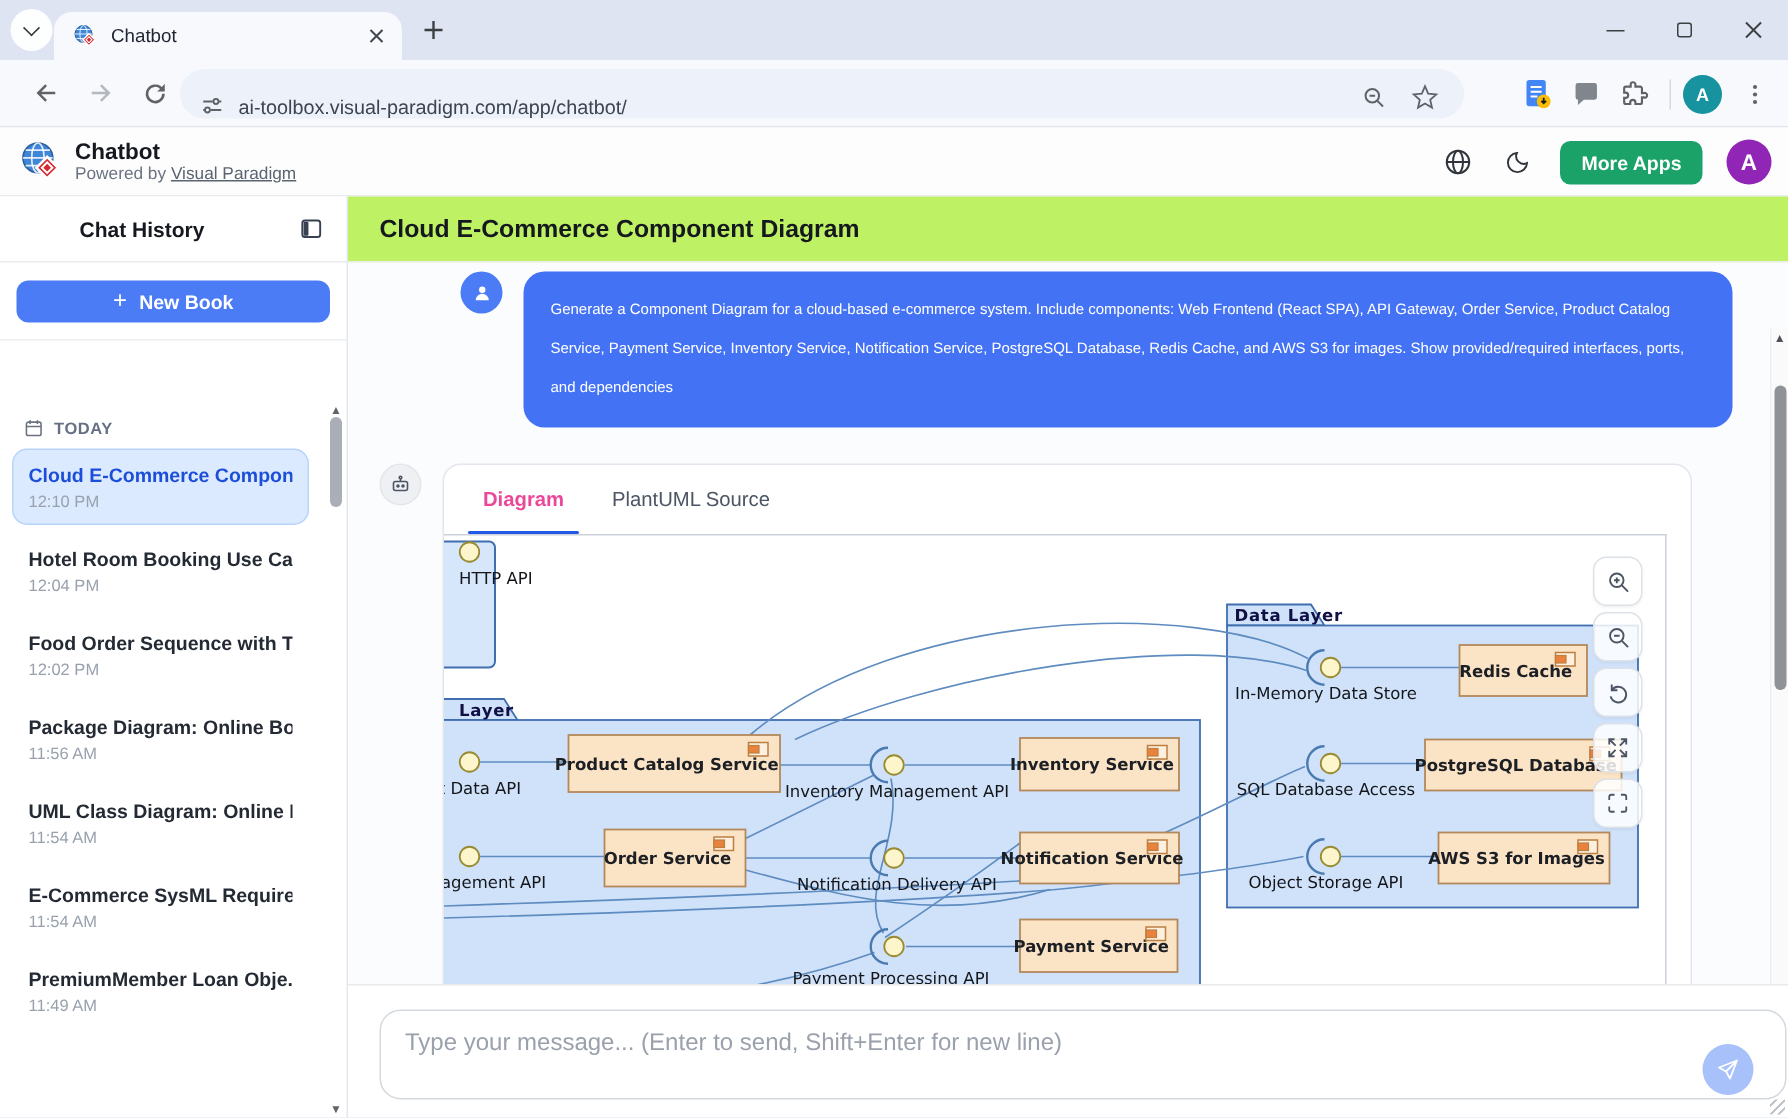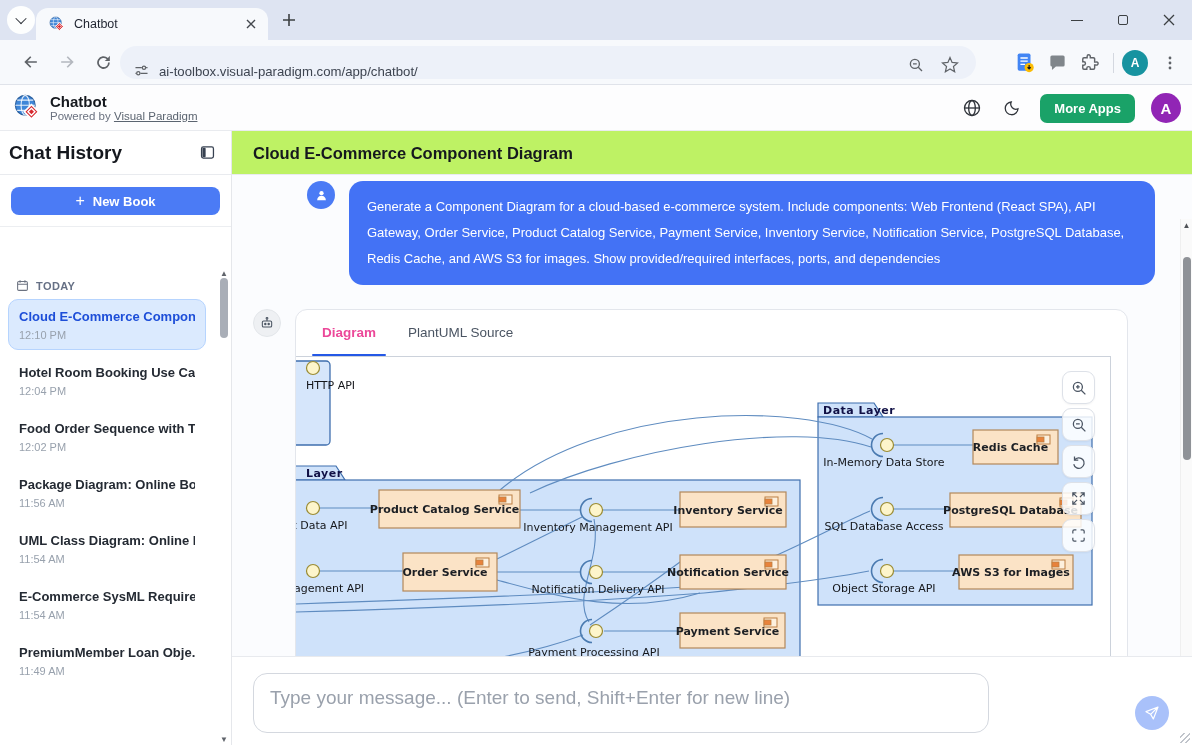--- a/index.html
+++ b/index.html
@@ -35,21 +35,21 @@
   .brand-text .t1 { font-size:15px; font-weight:bold; color:#15181e; line-height:17px; }
   .brand-text .t2 { font-size:11.5px; color:#6b7280; }
   .brand-text .t2 a { color:#5b6470; text-decoration:underline; cursor:pointer; }
   .hdr-right { position:absolute; right:11px; top:0; height:46px; display:flex; align-items:center; gap:16px; }
   .more-apps { height:29px; padding:0 14px; border-radius:7px; background:#1aa268; color:#fff; font-size:13px; font-weight:600; display:flex; align-items:center; cursor:pointer; }
   .hdr-avatar { width:30px; height:30px; border-radius:50%; background:#9125b5; color:#fff; font-weight:bold; font-size:15px; display:flex; align-items:center; justify-content:center; cursor:pointer; }
 
   
   .sidebar { position:absolute; top:131px; left:0; width:232px; bottom:0; background:#fff; border-right:1px solid #e5e7eb; }
   .sb-header { height:44px; border-bottom:1px solid #e9ebef; display:flex; align-items:center; justify-content:space-between; padding:0 13px 0 9px; }
-  .sb-title { font-size:19px; font-weight:bold; color:#15181e; }
+  .sb-title { font-size:14px; font-weight:bold; color:#15181e;margin-left:44px; }
   .new-chat { margin:12px 11px 0; height:28px; border-radius:8px; background:#4b7bf5; color:#fff; font-size:13px; font-weight:600; display:flex; align-items:center; justify-content:center; gap:8px; cursor:pointer; }
   .search-input { display:block; margin:9px 11px 0; width:210px; height:31px; border:1px solid #e3e6ea; border-radius:8px; padding:0 11px; font-size:13px; color:#374151; font-family:"Liberation Sans",sans-serif; outline:none; }
   .search-input::placeholder { color:#9aa1ac; }
   .sb-divider { margin-top:11px; border-bottom:1px solid #eceef1; }
   .chat-list { position:absolute; top:137px; left:0; right:16px; bottom:0; overflow:hidden; padding:2px 0 0 8px; }
   .today-row { display:flex; align-items:center; gap:7px; padding:9px 0 7px 8px; font-size:11px; font-weight:bold; color:#667085; letter-spacing:.4px; }
   .chat-item { width:198px; border-radius:10px; padding:8px 10px; margin-bottom:5px; border:1px solid transparent; cursor:pointer; }
   .chat-item .ci-title { font-size:13px; font-weight:600; color:#242a33; line-height:17px; white-space:nowrap; overflow:hidden; }
   .chat-item .ci-time { font-size:11px; color:#98a1ad; margin-top:4px; }
   .chat-item.selected { background:#dbeafe; border-color:#b6d4fe; }
@@ -57,38 +57,38 @@
   .sb-scroll { position:absolute; top:137px; right:1px; width:12px; bottom:0; }
   .sb-arrow { position:absolute; left:0; width:12px; text-align:center; font-size:8px; color:#60646b; cursor:pointer; }
   .sb-thumb { position:absolute; left:2px; top:10px; width:8px; height:60px; border-radius:4px; background:#a9aeb7; cursor:pointer; }
 
   
   .main { position:absolute; top:131px; left:232px; right:0; bottom:0; }
   .main-title { height:44px; line-height:44px; padding-left:21px; font-size:16.5px; font-weight:600; color:#15181e; border-bottom:1px solid #e9ebef; background:#bef264; }
   .chat-area { position:absolute; top:44px; left:0; right:0; height:481px; overflow:hidden; background:#fbfcfe; }
   .msg-row { display:flex; align-items:flex-start; gap:14px; padding:6px 37px 0 75px; }
   .u-avatar { flex:none; width:28px; height:28px; border-radius:50%; background:#4b7bf5; display:flex; align-items:center; justify-content:center; }
-  .bubble { flex:1; background:#4372f5; color:#fff; border-radius:14px; padding:13px 18px; font-size:13px; line-height:26px; }
+  .bubble { flex:1; background:#4372f5; color:#fff; border-radius:14px; padding:13px 18px; font-size:10px; line-height:26px; }
   .bot-row { display:flex; align-items:flex-start; gap:14px; padding:24px 64px 0 21px; }
   .bot-avatar { flex:none; width:28px; height:28px; border-radius:50%; background:#eef0f3; border:1px solid #e3e6ea; display:flex; align-items:center; justify-content:center; cursor:pointer; }
   .card { flex:1; position:relative; height:520px; background:#fff; border:1px solid #e3e6ec; border-radius:12px; }
   .card-tabs { height:46px; display:flex; padding-left:10px; }
   .tab { margin:0 6px; padding:15px 10px 0; font-size:13.5px; color:#4b5563; position:relative; cursor:pointer; }
   .tab.active { color:#ec4899; font-weight:bold; }
   .tab.active::after { content:""; position:absolute; left:0; right:0; bottom:0; height:2.5px; background:#2458e6; border-radius:2px; }
   .viewport { position:absolute; top:46px; left:0; width:815px; height:420px; border-top:1px solid #ccd2db; border-right:1px solid #ccd2db; overflow:hidden; background:#fff; }
   .zoom-controls { position:absolute; left:766px; top:61px; display:flex; flex-direction:column; gap:4px; }
   .zbtn { width:33px; height:33px; border-radius:9px; background:rgba(255,255,255,.84); border:1px solid #dde1e8; display:flex; align-items:center; justify-content:center; box-shadow:0 1px 2px rgba(0,0,0,.05); cursor:pointer; }
 
   .scrollbar-main { position:absolute; top:44px; right:0; width:12px; height:481px; background:#fafafa; border-left:1px solid #efefef; }
   .sbm-arrow { position:absolute; left:0; width:11px; text-align:center; font-size:8px; color:#4f5257; cursor:pointer; }
   .sbm-thumb { position:absolute; left:2px; top:38px; width:8px; height:203px; border-radius:4px; background:#8f9297; cursor:pointer; }
 
   .input-bar { position:absolute; top:525px; left:0; right:0; height:89px; background:#fff; border-top:1px solid #e8eaee; }
-  .msg-input { position:absolute; left:21px; top:16px; width:736px; height:60px; border:1px solid #d4d8df; border-radius:14px; padding:13px 16px; font-size:19px; font-family:"Liberation Sans",sans-serif; color:#374151; resize:none; outline:none; }
+  .msg-input { position:absolute; left:21px; top:16px; width:938px; height:60px; border:1px solid #d4d8df; border-radius:14px; padding:13px 16px; font-size:16px; font-family:"Liberation Sans",sans-serif; color:#374151; resize:none; outline:none; }
   .msg-input::placeholder { color:#9aa1ac; }
   .send-btn { position:absolute; left:903px; top:39px; width:34px; height:34px; border-radius:50%; background:#a9c1fa; display:flex; align-items:center; justify-content:center; cursor:pointer; }
   .corner-grip { position:absolute; right:2px; bottom:2px; width:10px; height:10px; background:repeating-linear-gradient(135deg, transparent 0 2.5px, #c0c4cb 2.5px 4px); }
 
   
   .lyr { fill:#cfe2fa; stroke:#3f6fae; stroke-width:1.2; }
   .lyr-thick { stroke:#2b5c9b; stroke-width:3.5; }
   .lyr-name { font:bold 11px "DejaVu Sans",sans-serif; fill:#101045; letter-spacing:.5px; }
   .edge { fill:none; stroke:#5f8cc0; stroke-width:1.1; }
   .frame { fill:#d6e6fb; stroke:#3f6fae; stroke-width:1.3; }

